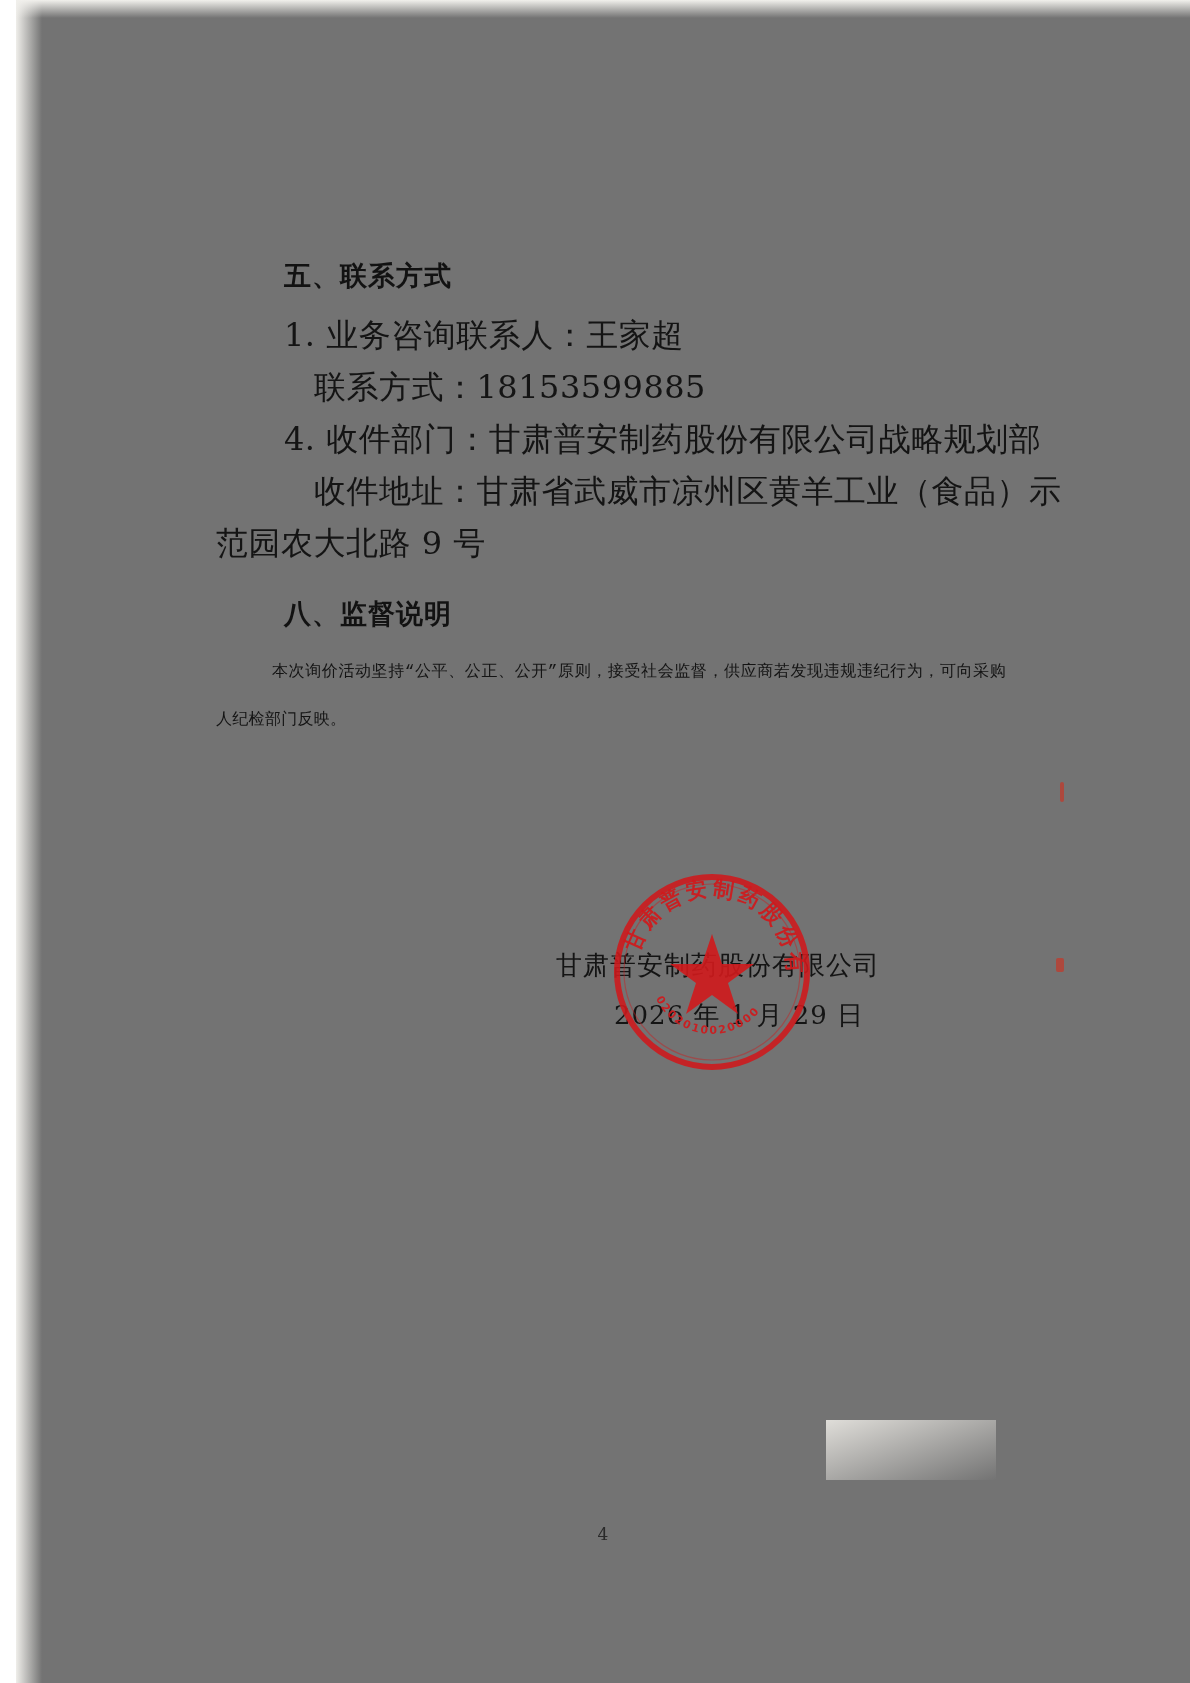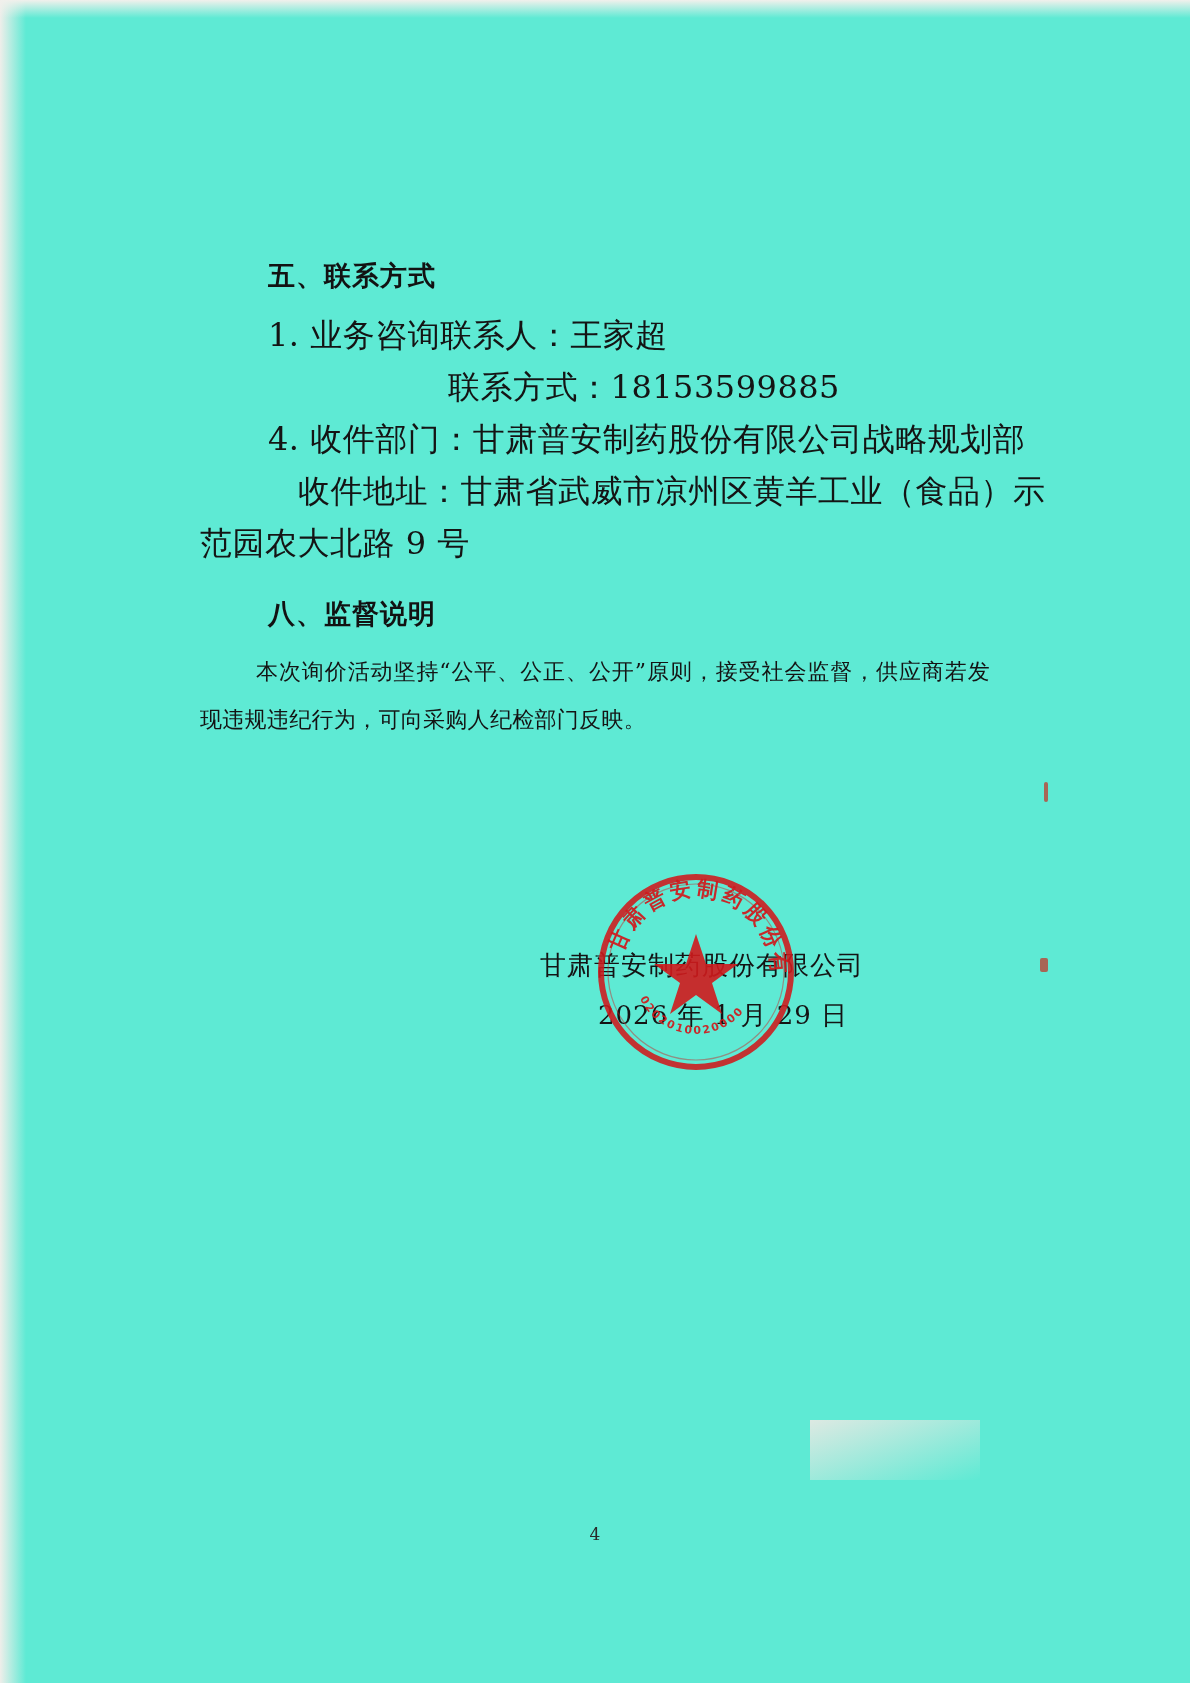--- a/index.html
+++ b/index.html
@@ -11,21 +11,22 @@
     width: 1190px;
     height: 1683px;
     position: relative;
     font-family: "DejaVu Serif", "Liberation Serif", serif;
     color: #1a1a1a;
     overflow: hidden;
   }
   .page {
     position: absolute;
     inset: 0;
-    background: #5eead4;
+    background: #737373;
+    margin-left: 16px;
   }
   
   .scan-edge-left {
     position: absolute;
     left: 0; top: 0; bottom: 0;
     width: 26px;
     background: linear-gradient(to right, #efeeea, rgba(255,255,255,0));
     pointer-events: none;
   }
   .scan-edge-top {
@@ -56,29 +57,30 @@
   }
   .line {
     font-size: 32px;
     line-height: 46px;
     letter-spacing: 0.5px;
     margin: 0 0 6px 0;
     white-space: pre;
     color: #141414;
   }
   .indent1 { padding-left: 68px; }
-  .indent2 { padding-left: 98px; text-align: center; }
+  .indent2 { padding-left: 98px; }
   .para {
-    font-size: 22px;
+    font-size: 16px;
     line-height: 48px;
     letter-spacing: 0.3px;
     text-align: justify;
     margin: 0;
     text-indent: 56px;
     color: #141414;
+    font-family: Liberation Mono, monospace;
   }
   .addr-wrap {
     padding-left: 98px;
   }
   .addr-cont {
     padding-left: 0;
     margin-left: -98px;
   }
   
   .signature {

